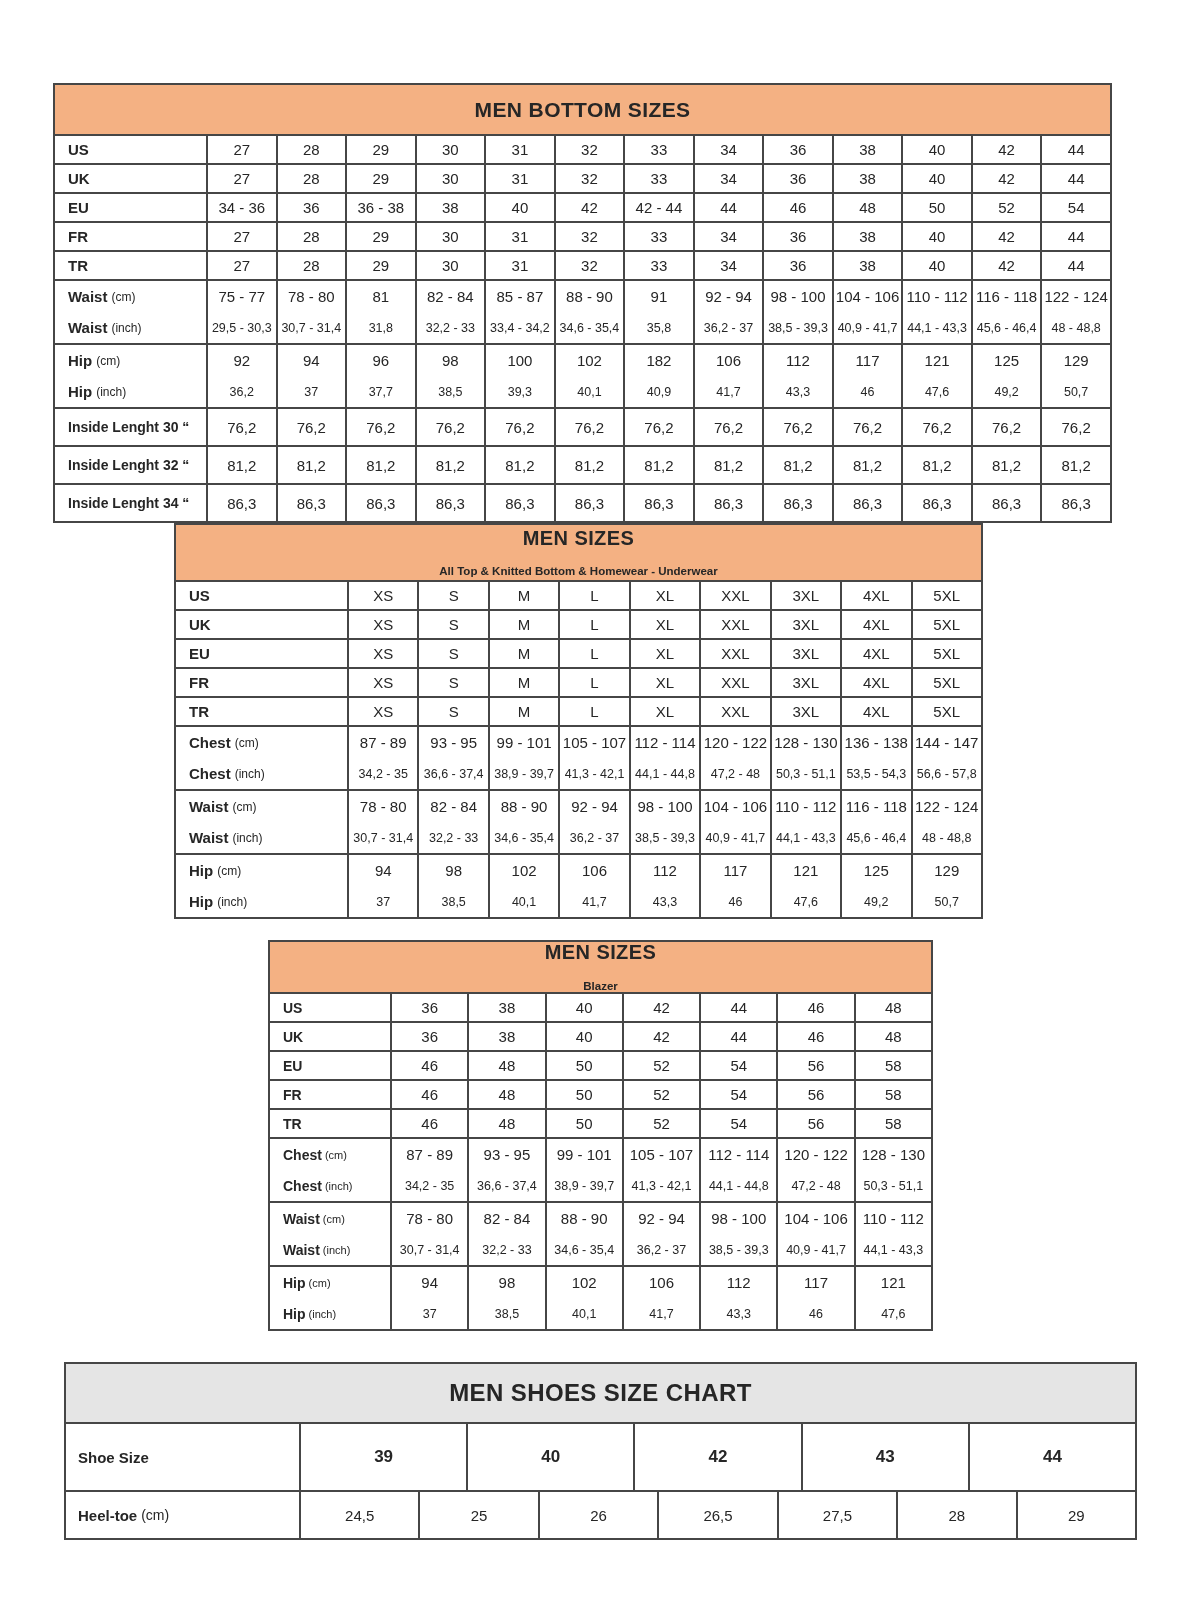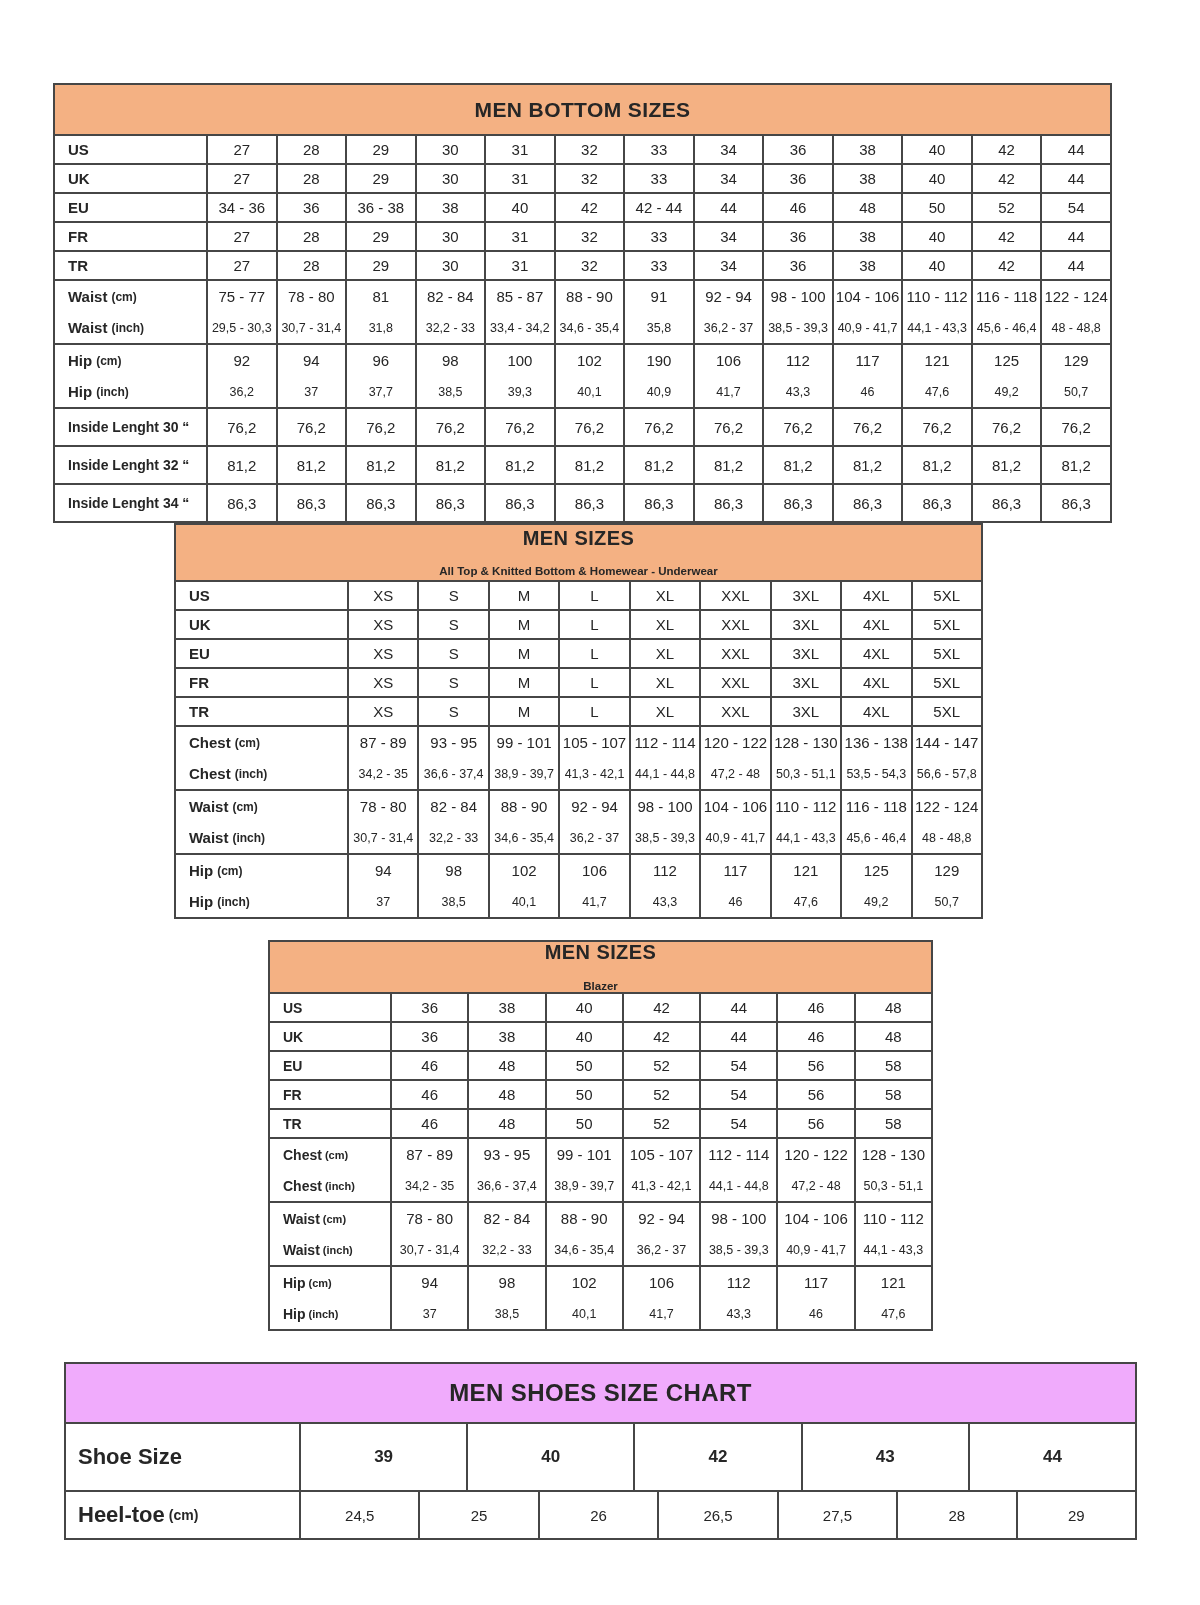--- a/index.html
+++ b/index.html
@@ -18,21 +18,21 @@
   }
   .title{font-weight:bold;letter-spacing:.4px}
   .subtitle{font-weight:bold;font-size:11.5px;margin-top:16px}
   .section{border-top:2px solid var(--bc)}
   .row{display:flex;align-items:stretch}
   .label-cell{
     flex:0 0 var(--labelw);width:var(--labelw);box-sizing:border-box;
     display:flex;align-items:center;padding-left:13px;white-space:nowrap;overflow:hidden;border-radius:6px;
   }
   .row-label{font-weight:bold;font-size:15px}
-  .unit{font-weight:bold;font-size:12px;margin-left:4px}
+  .unit{font-weight:normal;font-size:12px;margin-left:4px}
   .cell{
     flex:1 1 0;border-left:2px solid var(--bc);
     display:flex;align-items:center;justify-content:center;
     font-size:15px;white-space:nowrap;overflow:hidden;
   }
   .row-inch .cell{font-size:12.5px}
 
   
   #t1{left:53px;top:83px;width:1059px;--labelw:151px}
   #t1 .thead{height:49px}
@@ -56,21 +56,21 @@
   #t3 .row{height:27px}
   #t3 .row-group{height:31px}
   #t3 .row-label{font-size:14px}
   #t3 .unit{font-size:11px;margin-left:3px}
 
   
   #t4{left:64px;top:1362px;width:1073px;--labelw:233px}
   #t4 .thead{height:58px}
   #t4 .title{font-size:24px}
   #t4 .label-cell{padding-left:12px}
-  #t4 .row-label{font-size:22px}
+  #t4 .row-label{font-size:15px}
   #t4 .unit{font-size:14px}
   #t4 > .section:nth-child(2) .row{height:66px}
   #t4 > .section:nth-child(2) .cell{font-weight:bold;font-size:17px}
   #t4 > .section:nth-child(3) .row{height:46px}
   #t4 > .section:nth-child(3) .cell{font-size:15px}
 </style>
 </head>
 <body style="--bc: #464646; background: rgb(255, 255, 255);">
 
 <div class="size-table" id="t1">
@@ -222,21 +222,21 @@
         <div class="label-cell">
           <span class="row-label">Hip</span>
           <span class="unit">(cm)</span>
         </div>
         <div class="cell">92</div>
         <div class="cell">94</div>
         <div class="cell">96</div>
         <div class="cell">98</div>
         <div class="cell">100</div>
         <div class="cell">102</div>
-        <div class="cell">190</div>
+        <div class="cell">182</div>
         <div class="cell">106</div>
         <div class="cell">112</div>
         <div class="cell">117</div>
         <div class="cell">121</div>
         <div class="cell">125</div>
         <div class="cell">129</div>
       </div>
       <div class="row row-group row-inch">
         <div class="label-cell">
           <span class="row-label">Hip</span>
@@ -654,21 +654,21 @@
         <div class="cell">38,5</div>
         <div class="cell">40,1</div>
         <div class="cell">41,7</div>
         <div class="cell">43,3</div>
         <div class="cell">46</div>
         <div class="cell">47,6</div>
       </div>
     </div>
   </div>
 <div class="size-table" id="t4">
-    <div class="thead" style="background: #f0abfc;">
+    <div class="thead" style="background: #e5e5e5;">
       <div class="title">MEN SHOES SIZE CHART</div>
     </div>
     <div class="section">
       <div class="row">
         <div class="label-cell">
           <span class="row-label">Shoe Size</span>
         </div>
         <div class="cell">39</div>
         <div class="cell">40</div>
         <div class="cell">42</div>

